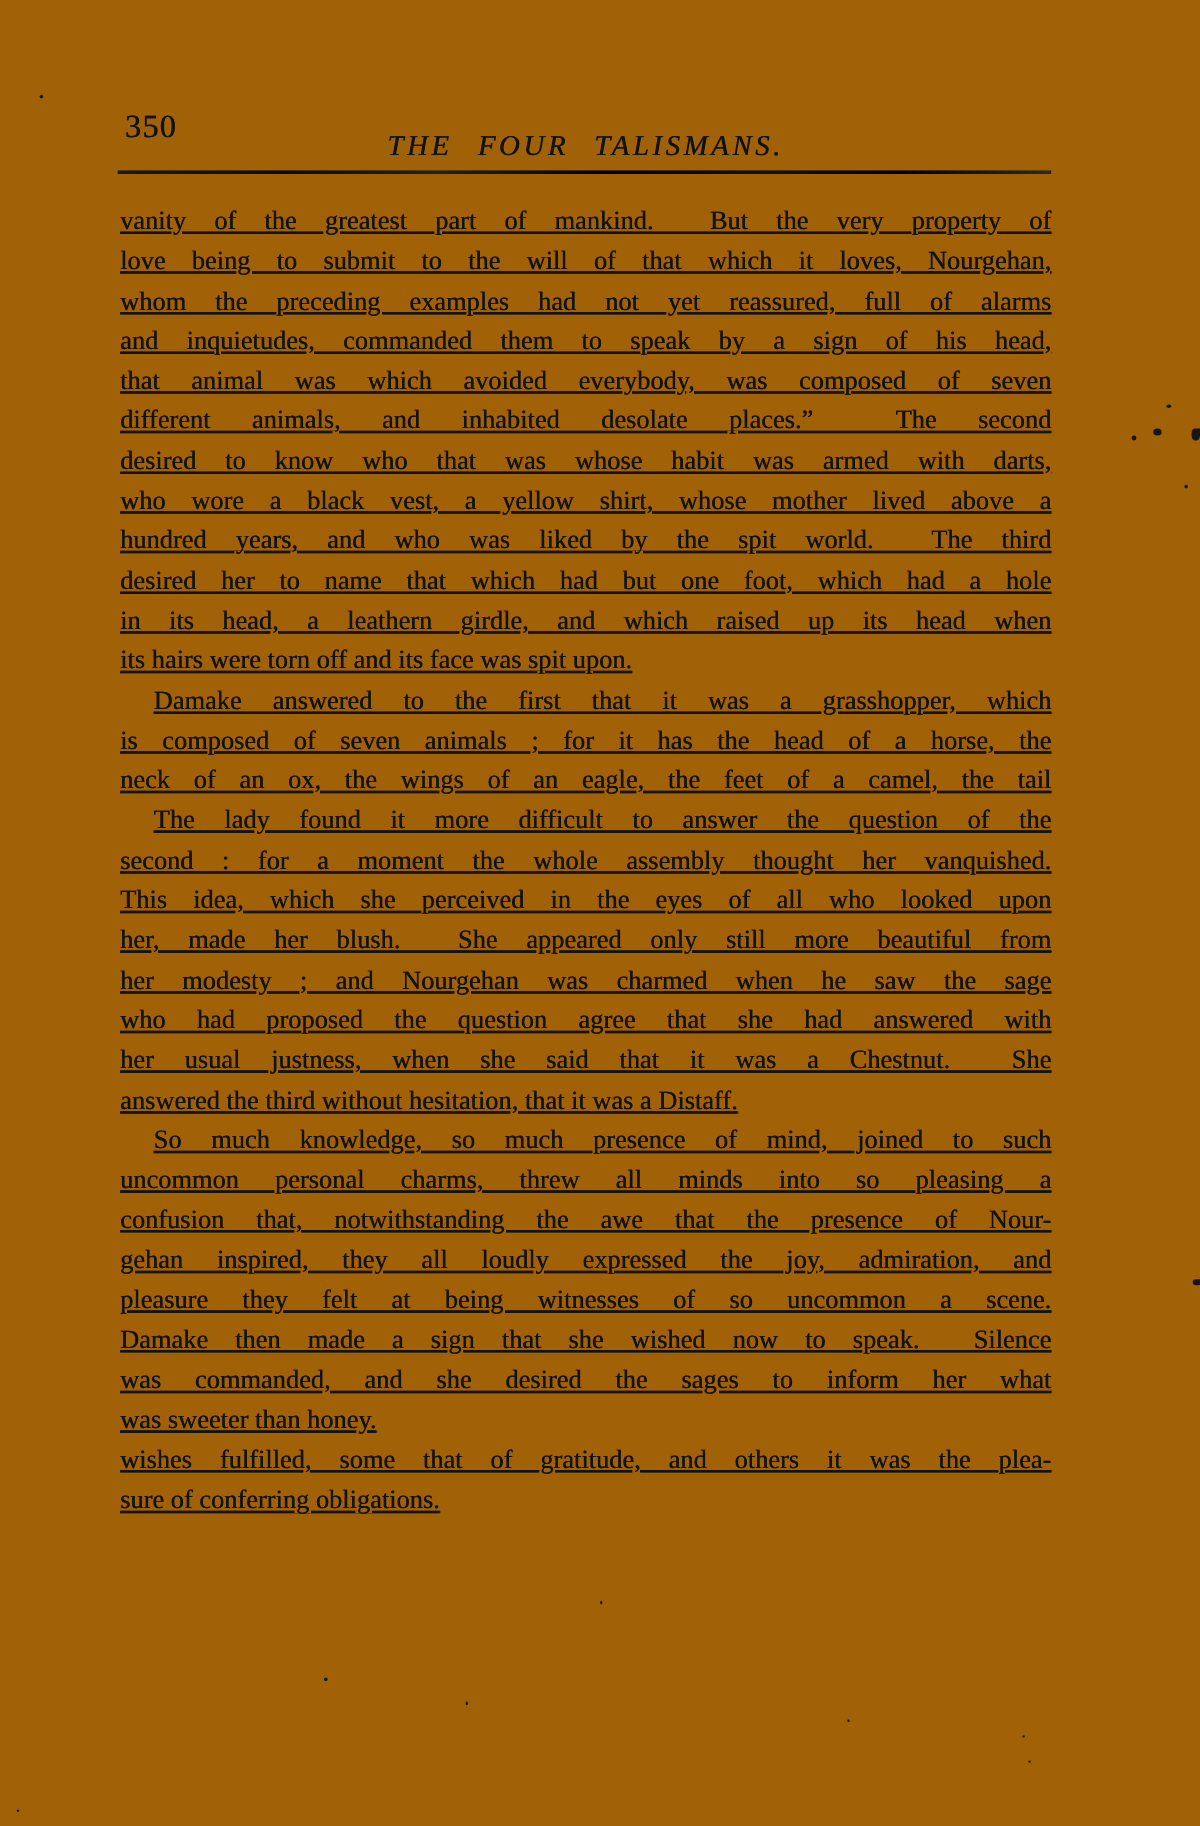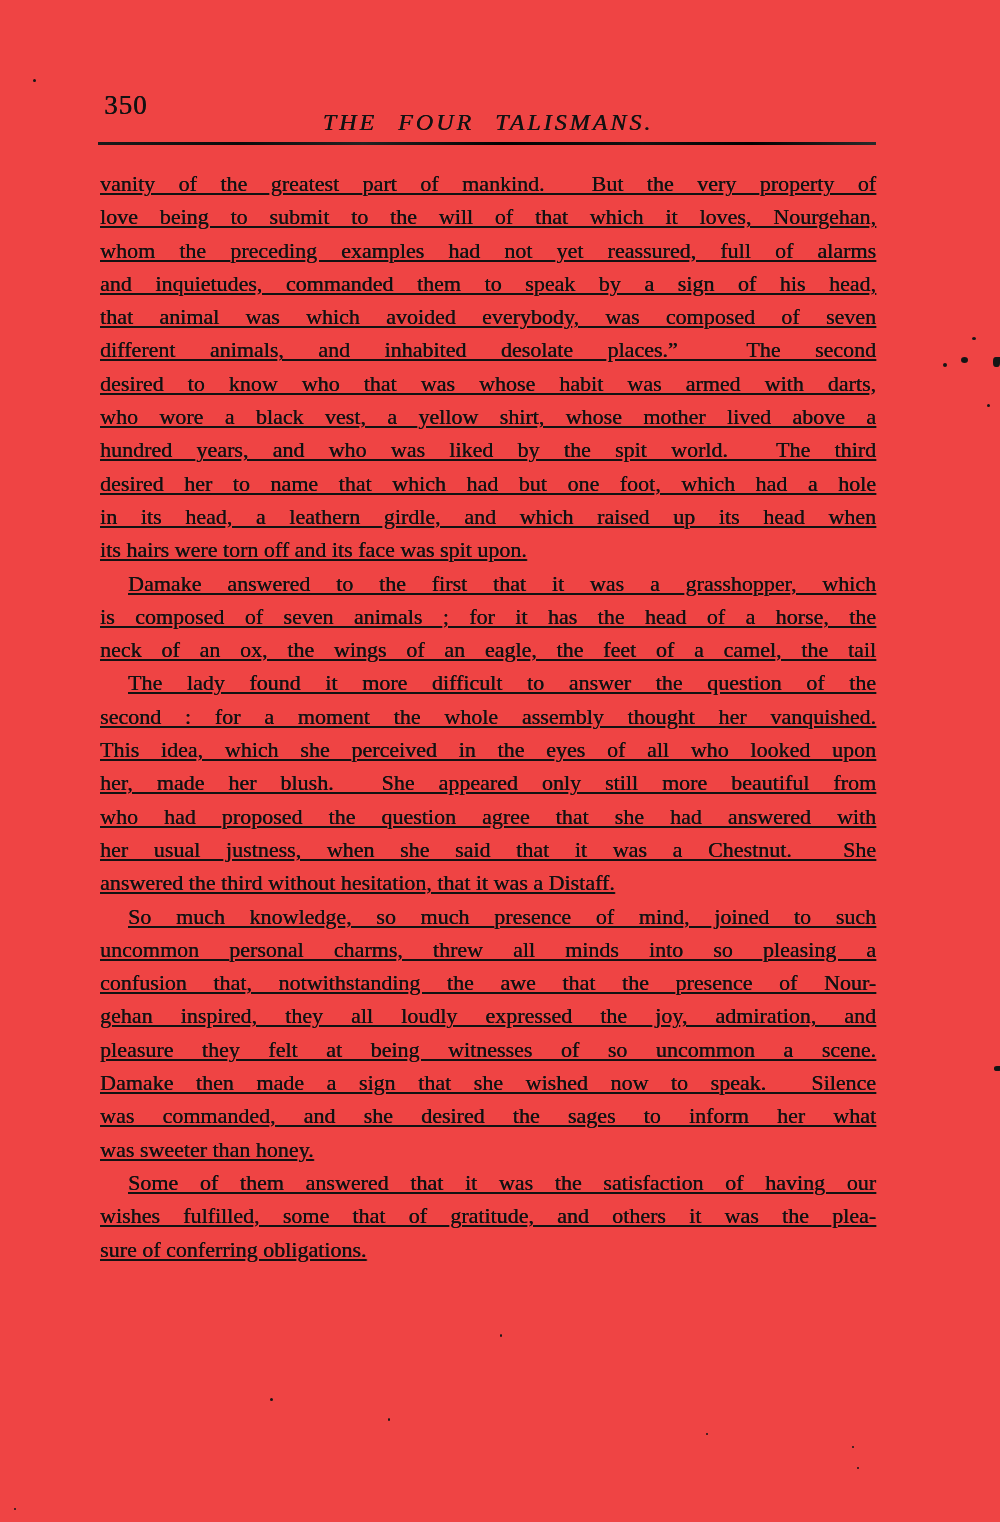--- a/index.html
+++ b/index.html
@@ -5,21 +5,21 @@
   html, body {
     margin: 0;
     padding: 0;
     background: #e8e8e8;
   }
   .page {
     position: relative;
     width: 1000px;
     height: 1522px;
     margin: 0 auto;
-    background: #ef4444;
+    background: #a16207;
     font-family: "Liberation Serif", serif;
     color: #121212;
     overflow: hidden;
   }
   .page-number {
     position: absolute;
     left: 104px;
     top: 90px;
     font-size: 27px;
     letter-spacing: 1px;
@@ -98,32 +98,32 @@
       <div class="line">desired her to name that which had but one foot, which had a hole</div>
       <div class="line">in its head, a leathern girdle, and which raised up its head when</div>
       <div class="line line-end">its hairs were torn off and its face was spit upon.</div>
       <div class="line line-indent">Damake answered to the first that it was a grasshopper, which</div>
       <div class="line">is composed of seven animals ; for it has the head of a horse, the</div>
       <div class="line">neck of an ox, the wings of an eagle, the feet of a camel, the tail</div>
       <div class="line line-indent">The lady found it more difficult to answer the question of the</div>
       <div class="line">second : for a moment the whole assembly thought her vanquished.</div>
       <div class="line">This idea, which she perceived in the eyes of all who looked upon</div>
       <div class="line">her, made her blush.  She appeared only still more beautiful from</div>
+      <div class="line">her modesty ; and Nourgehan was charmed when he saw the sage</div>
       <div class="line">who had proposed the question agree that she had answered with</div>
       <div class="line">her usual justness, when she said that it was a Chestnut.  She</div>
       <div class="line line-end">answered the third without hesitation, that it was a Distaff.</div>
       <div class="line line-indent">So much knowledge, so much presence of mind, joined to such</div>
       <div class="line">uncommon personal charms, threw all minds into so pleasing a</div>
       <div class="line">confusion that, notwithstanding the awe that the presence of Nour-</div>
       <div class="line">gehan inspired, they all loudly expressed the joy, admiration, and</div>
       <div class="line">pleasure they felt at being witnesses of so uncommon a scene.</div>
       <div class="line">Damake then made a sign that she wished now to speak.  Silence</div>
       <div class="line">was commanded, and she desired the sages to inform her what</div>
       <div class="line line-end">was sweeter than honey.</div>
-      <div class="line line-indent">Some of them answered that it was the satisfaction of having our</div>
       <div class="line">wishes fulfilled, some that of gratitude, and others it was the plea-</div>
       <div class="line line-end">sure of conferring obligations.</div>
     </div>
 
   <div class="speck" style="left:33px;  top:79px;   width:3px; height:3px;"></div>
   <div class="speck" style="left:972px; top:337px;  width:4px; height:3px;"></div>
   <div class="speck" style="left:961px; top:357px;  width:7px; height:6px;"></div>
   <div class="speck" style="left:943px; top:363px;  width:4px; height:4px;"></div>
   <div class="speck" style="left:993px; top:357px;  width:7px; height:10px; border-radius:40% 0 40% 40%;"></div>
   <div class="speck" style="left:987px; top:404px;  width:3px; height:3px;"></div>

